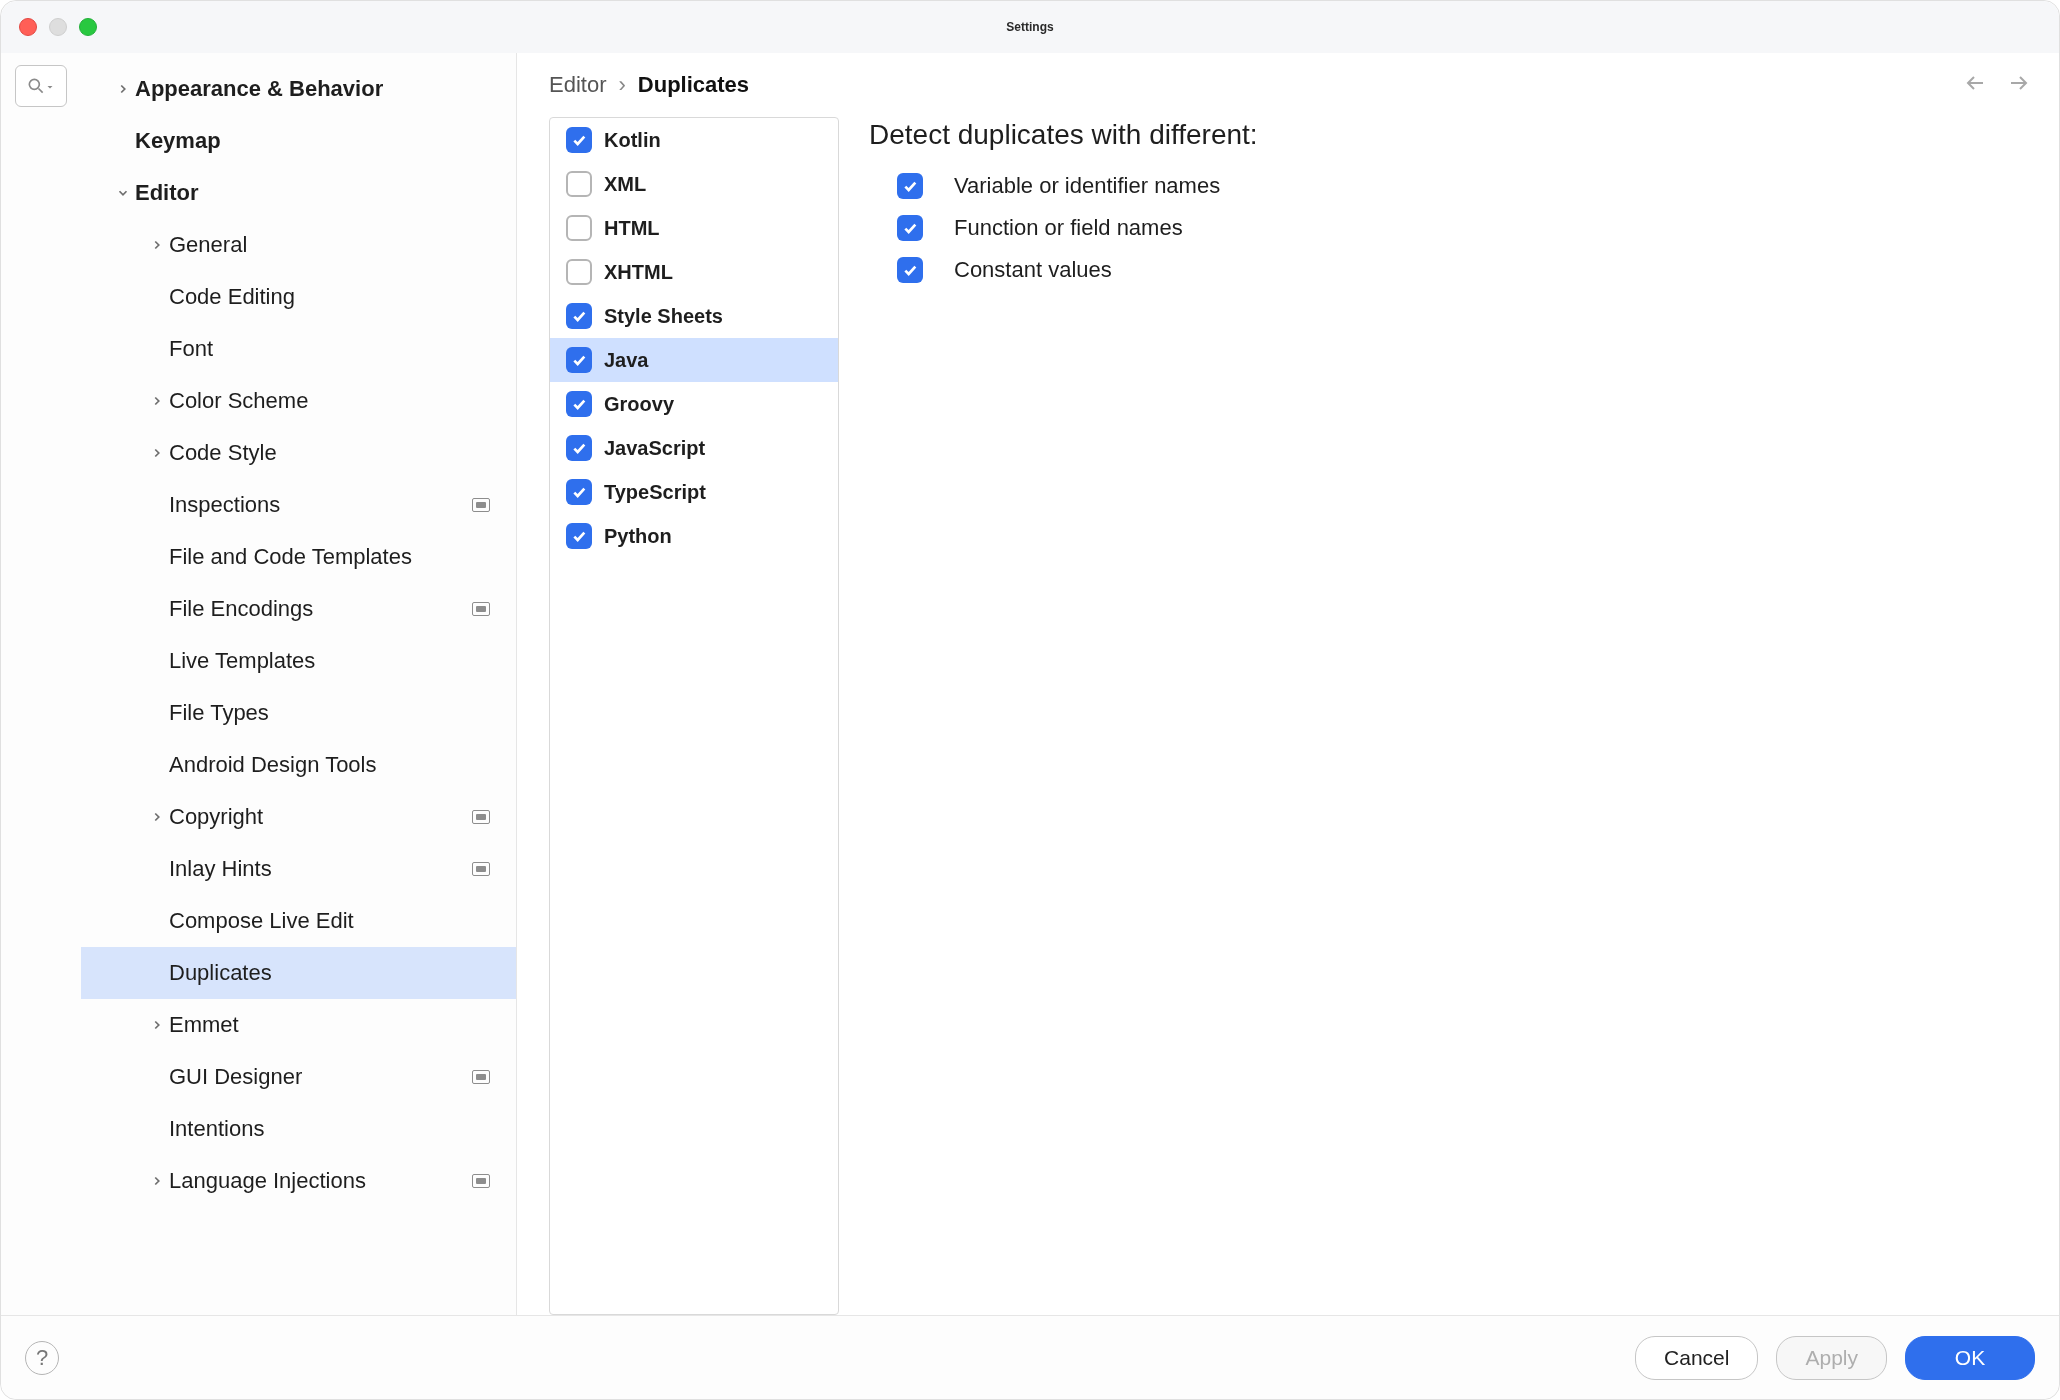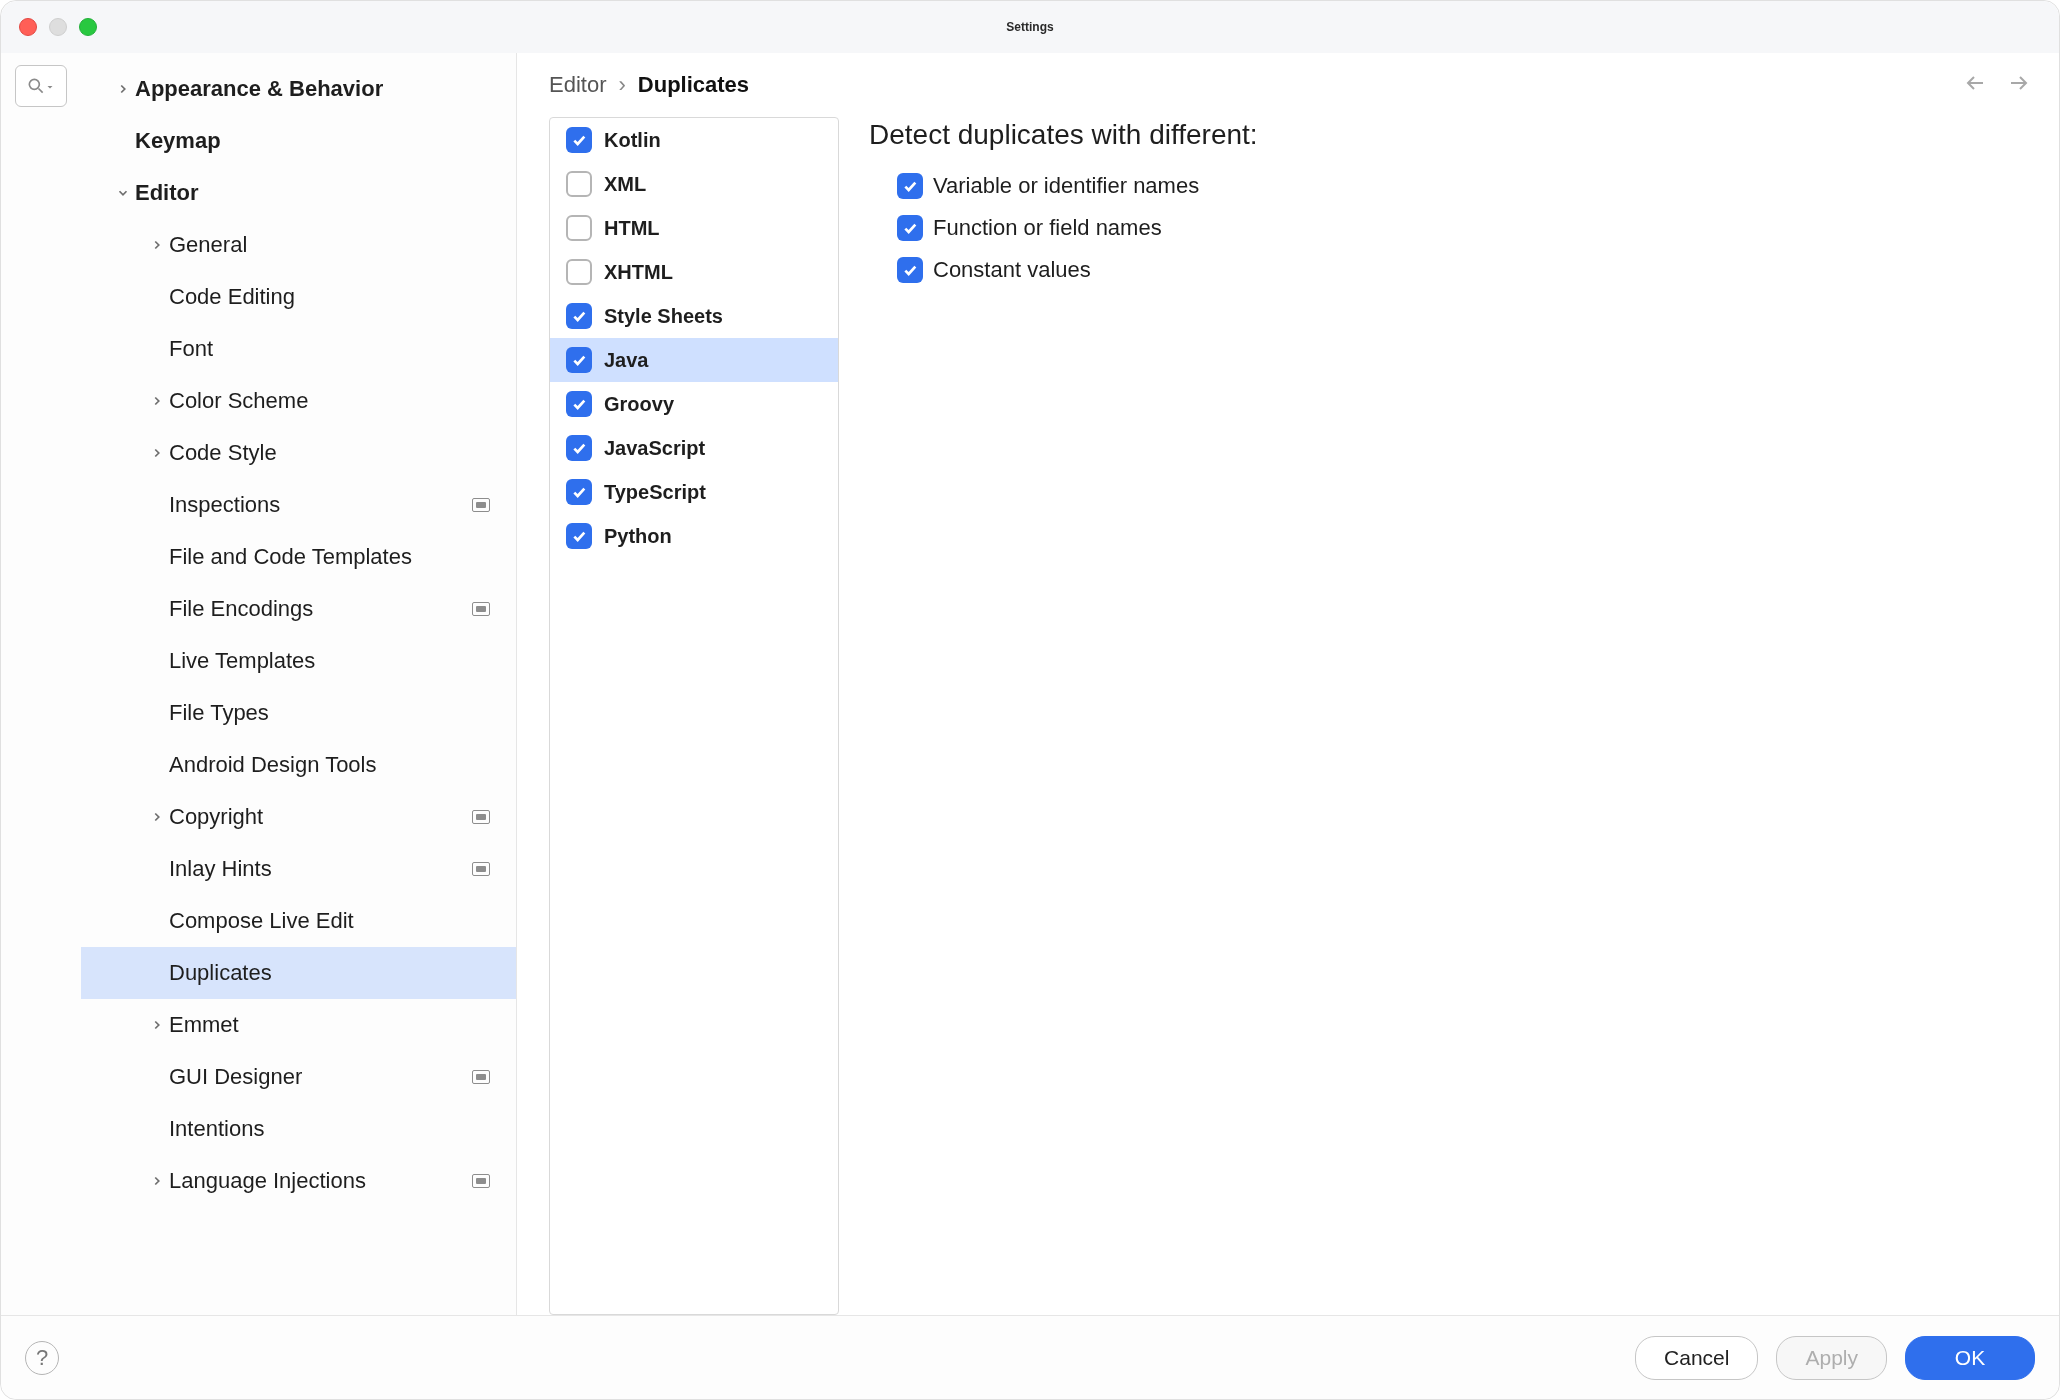--- a/index.html
+++ b/index.html
@@ -103,21 +103,21 @@
     .cb {
       width: 26px; height: 26px; border-radius: 6px;
       display:flex; align-items:center; justify-content:center;
       flex-shrink:0;
     }
     .cb.unchecked { border: 2px solid #b5b5b5; background:#fff;}
     .cb.checked { background: #2f6fed; }
     .cb.checked svg { display:block; }
     .options-col { flex:1; padding-top: 2px; }
     .options-heading { font-size: 28px; color: #1e1e1e; margin-bottom: 14px; }
-    .opt-row { display:flex; align-items:center; gap: 10px; padding: 8px 0 8px 28px; font-size: 22px;}
+    .opt-row { display:flex; align-items:center; gap: 31px; padding: 8px 0 8px 28px; font-size: 22px;}
     .footer {
       height: 84px; border-top: 1px solid #e6e6e6;
       display:flex; align-items:center; justify-content: space-between;
       padding: 0 24px; background:#fdfdfd;
       border-bottom-left-radius: 16px; border-bottom-right-radius: 16px;
     }
     .help { width:34px; height:34px; border:1.5px solid #b5b5b5; border-radius:50%;
       display:flex; align-items:center; justify-content:center; color:#777; font-size:22px;}
     .btns { display:flex; gap: 18px; }
     .btn { height: 44px; padding: 0 28px; border-radius: 20px; font-size: 21px;

